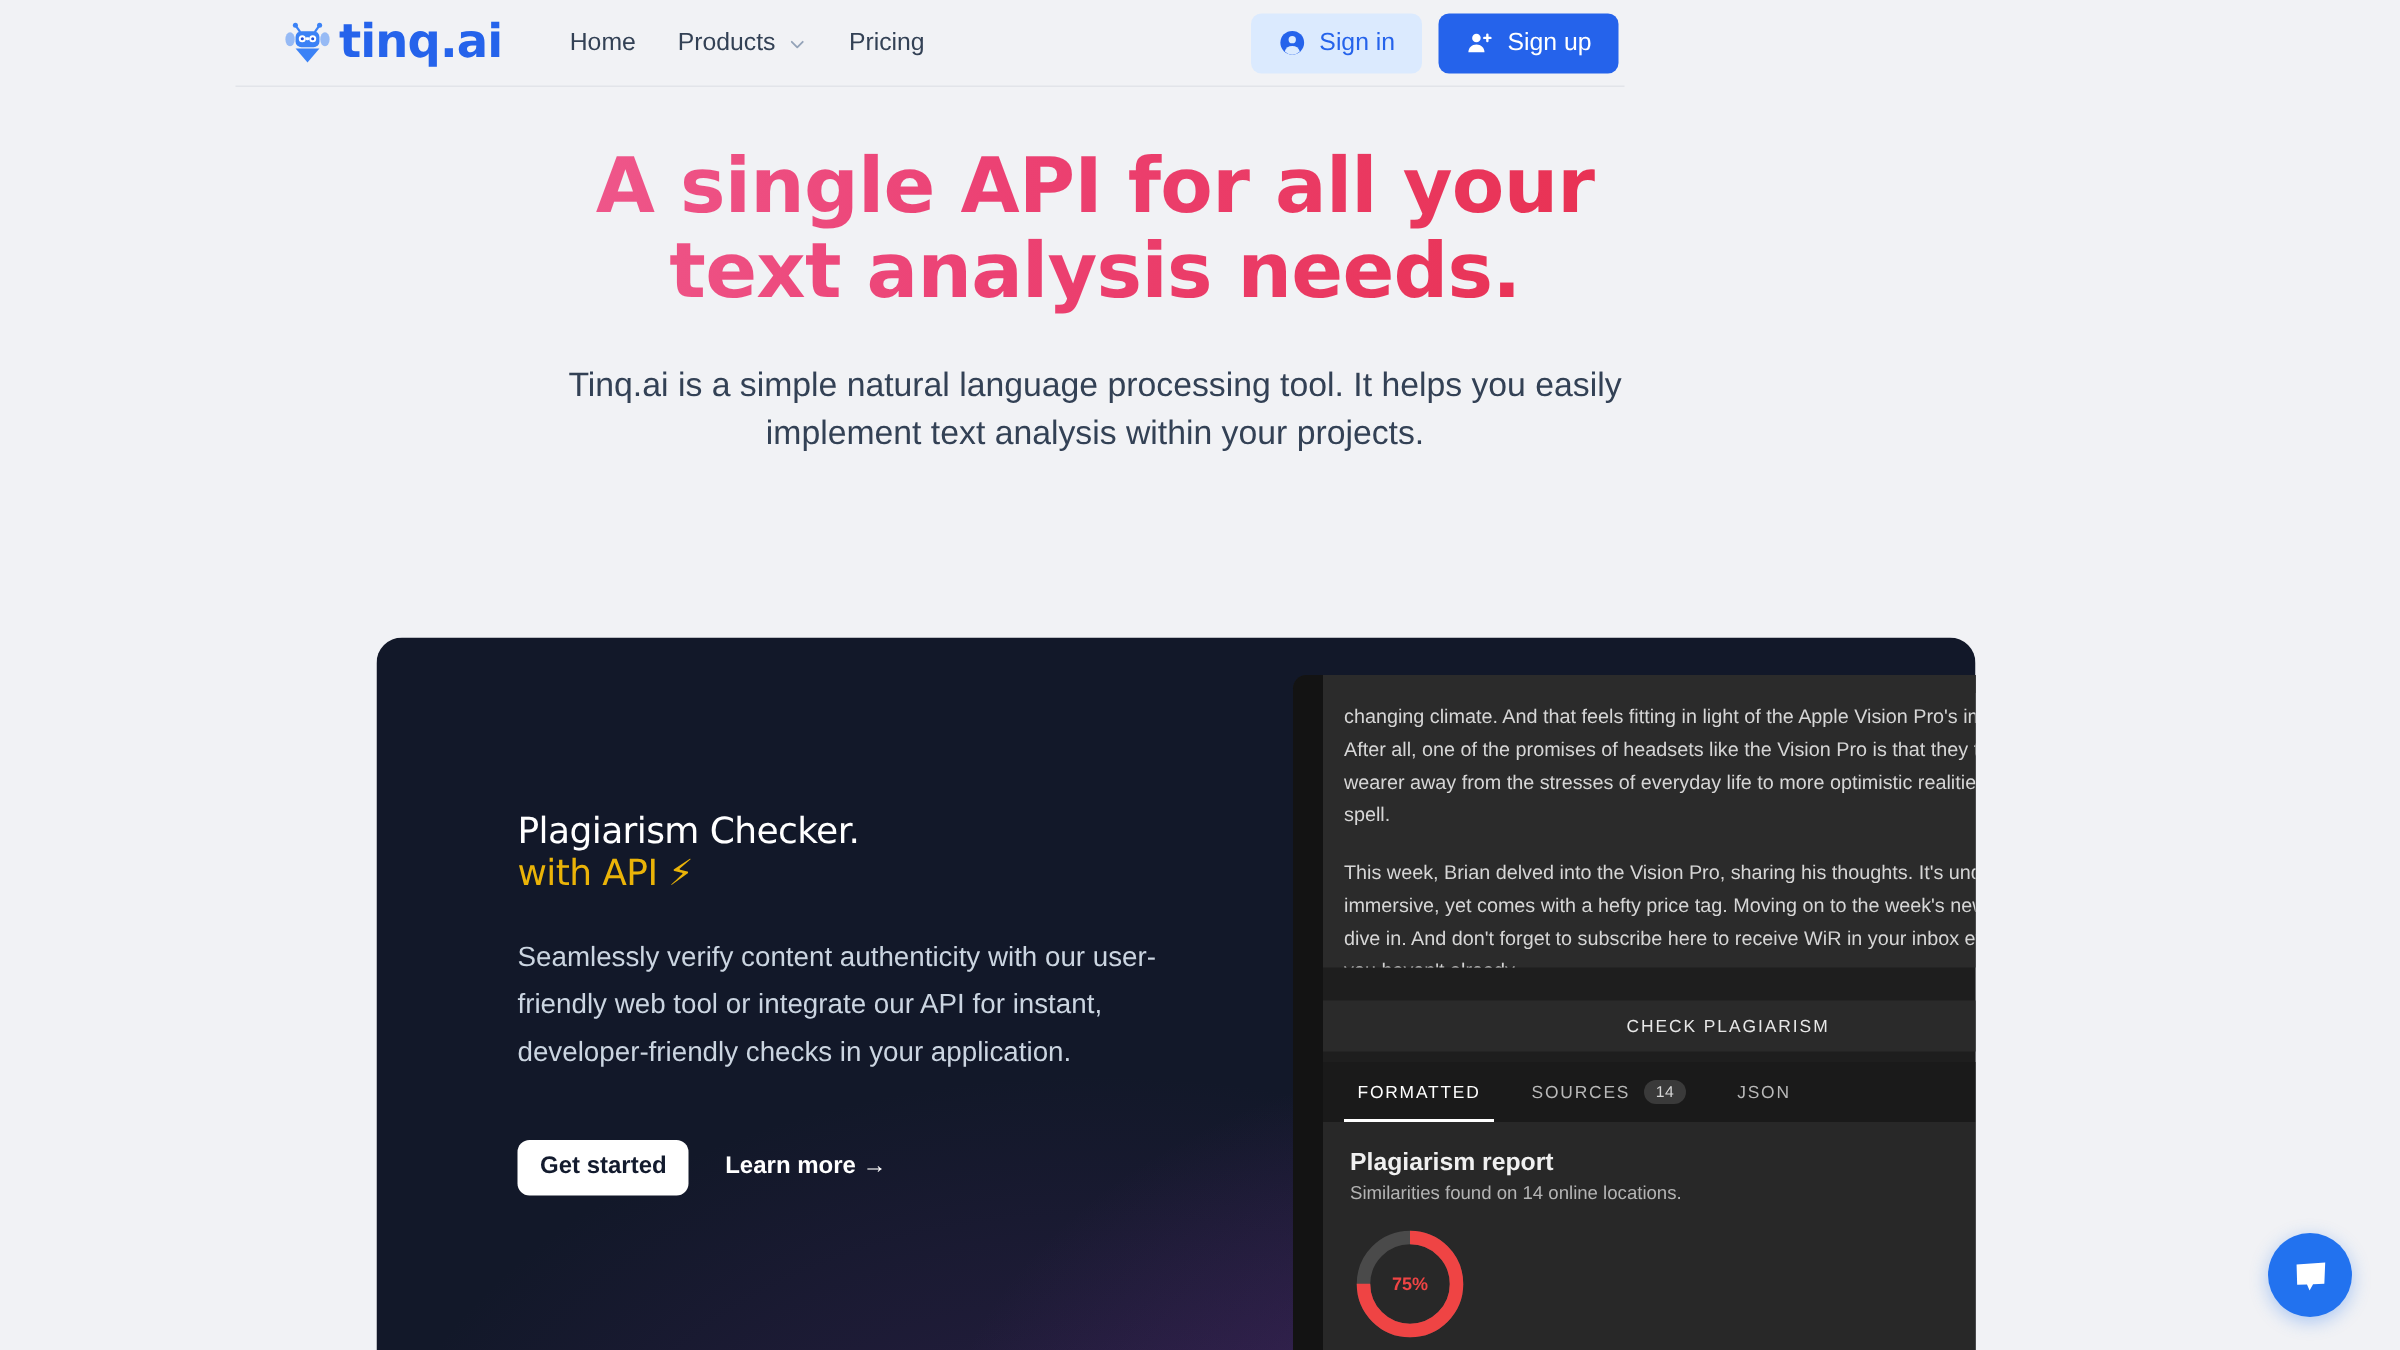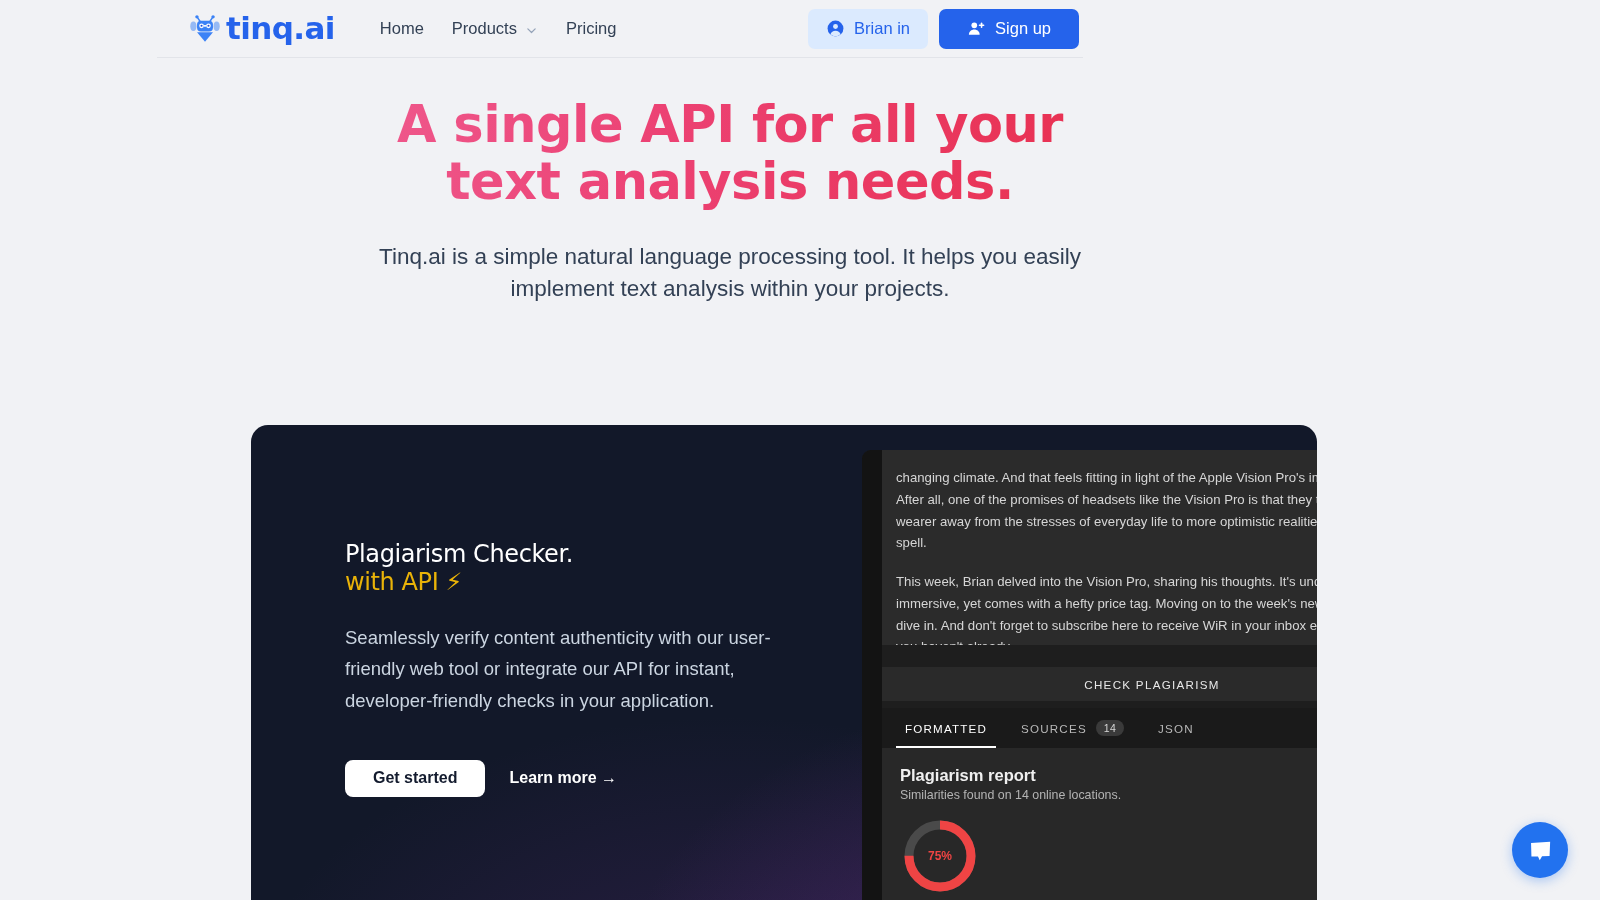--- a/index.html
+++ b/index.html
@@ -99,21 +99,21 @@
     cursor: pointer;
   }
   .btn-signup {
     display: flex;
     align-items: center;
     gap: 9px;
     background: #2563eb;
     color: #ffffff;
     border: none;
     border-radius: 7px;
-    padding: 0 28px;
+    padding: 0 18px;
     height: 40px;
     font-size: 16.5px;
     font-family: "Liberation Sans", sans-serif;
     cursor: pointer;
   }
   .ico { width: 19px; height: 19px; display: block; flex: none; }
 
   
   .hero {
     position: absolute;
@@ -185,21 +185,21 @@
     margin-top: 44px;
     display: flex;
     align-items: center;
     gap: 24px;
   }
   .btn-getstarted {
     background: #ffffff;
     color: #131b2e;
     border: none;
     border-radius: 8px;
-    padding: 0 28px;
+    padding: 0 15px;
     height: 37px;
     font-size: 16px;
     font-weight: 700;
     font-family: "Liberation Sans", sans-serif;
     cursor: pointer;
     white-space: nowrap;
   }
   .link-learnmore {
     color: #ffffff;
     font-size: 16px;
@@ -412,21 +412,21 @@
 
     <div class="header-actions">
       <button class="btn-signin">
         <span class="ico">
           <svg viewBox="0 0 24 24" width="19" height="19" xmlns="http://www.w3.org/2000/svg">
             <circle cx="12" cy="12" r="10" fill="#2563eb"></circle>
             <circle cx="12" cy="9.4" r="3.1" fill="#dbeafe"></circle>
             <path d="M5.6 19.3a6.8 6.8 0 0 1 12.8 0A10 10 0 0 1 12 22a10 10 0 0 1-6.4-2.7z" fill="#dbeafe"></path>
           </svg>
         </span>
-        <span>Brian in</span>
+        <span>Sign in</span>
       </button>
       <button class="btn-signup">
         <span class="ico">
           <svg viewBox="0 0 24 24" width="19" height="19" xmlns="http://www.w3.org/2000/svg">
             <circle cx="9.2" cy="8" r="3.6" fill="#ffffff"></circle>
             <path d="M2.4 20c0-3.9 3-6.6 6.8-6.6s6.8 2.7 6.8 6.6z" fill="#ffffff"></path>
             <rect x="17.4" y="4.3" width="2" height="7.2" rx="1" fill="#ffffff"></rect>
             <rect x="14.8" y="6.9" width="7.2" height="2" rx="1" fill="#ffffff"></rect>
           </svg>
         </span>

